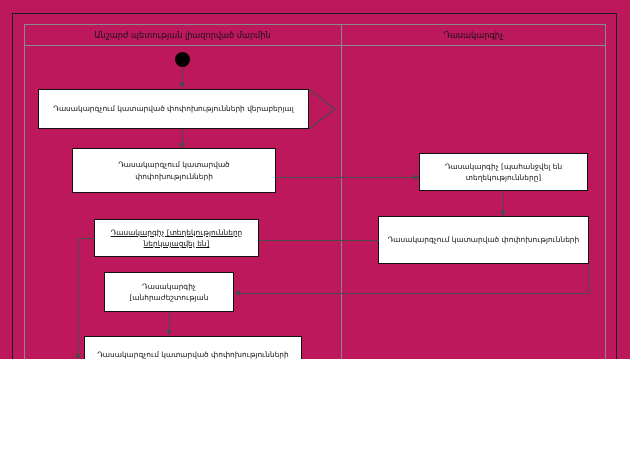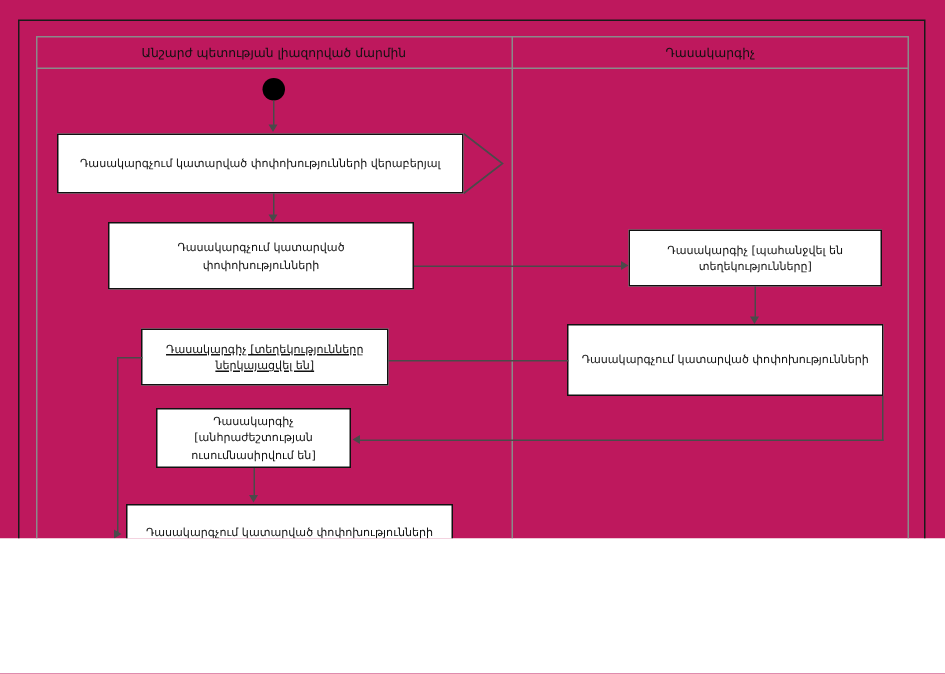--- a/index.html
+++ b/index.html
@@ -209,21 +209,20 @@
   </div>
 
   <div class="seg-h" style="left:78px; top:238px; width:17px;"></div>
   <div class="seg-v" style="left:78px; top:238px; height:118px;"></div>
   <div class="arrow arrow-right" style="left:76px; top:353px;"></div>
 
   <div class="node" style="left:104px; top:272px; width:130px; height:40px;">
     <span>
       <span>Դասակարգիչ</span>
       <span>[անհրաժեշտության</span>
-      <span>ուսումնասիրվում են]</span>
     </span>
   </div>
 
   <div class="seg-h" style="left:240px; top:293px; width:349px;"></div>
   <div class="arrow arrow-left" style="left:235px; top:290px;"></div>
   <div class="seg-v" style="left:588px; top:264px; height:30px;"></div>
 
   <div class="seg-v" style="left:169px; top:312px; height:19px;"></div>
   <div class="arrow arrow-down" style="left:166px; top:330px;"></div>
 

